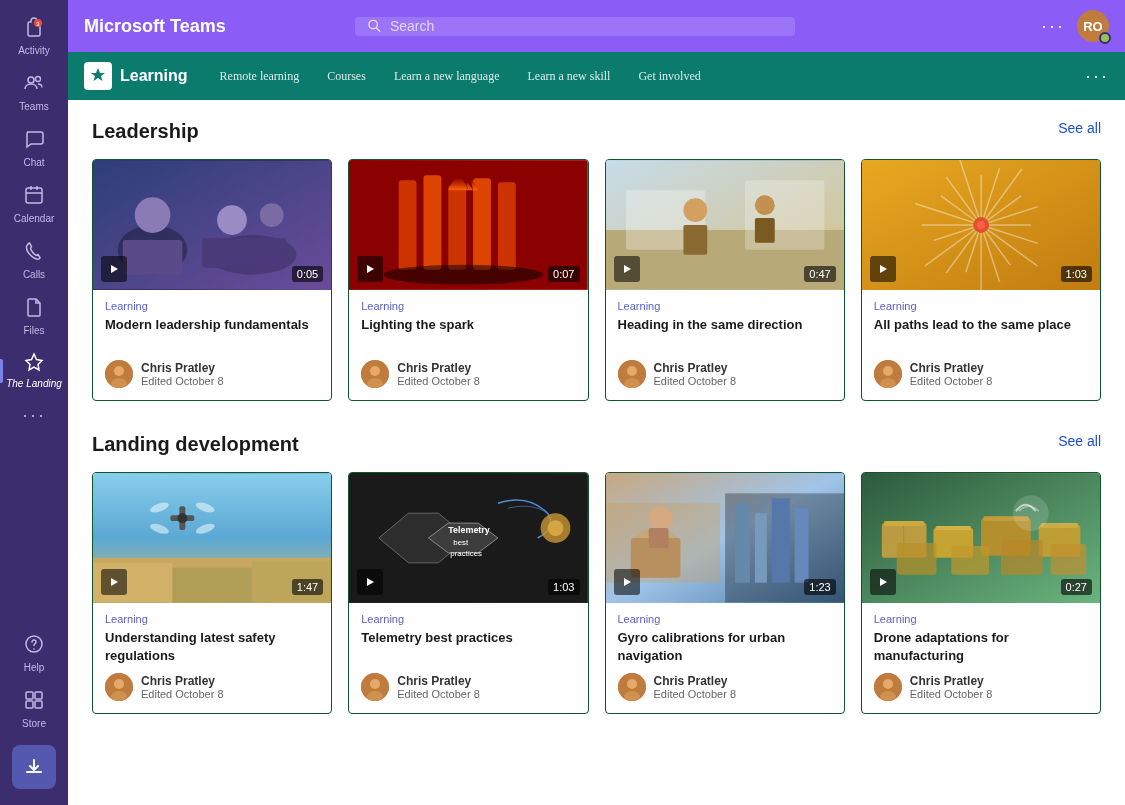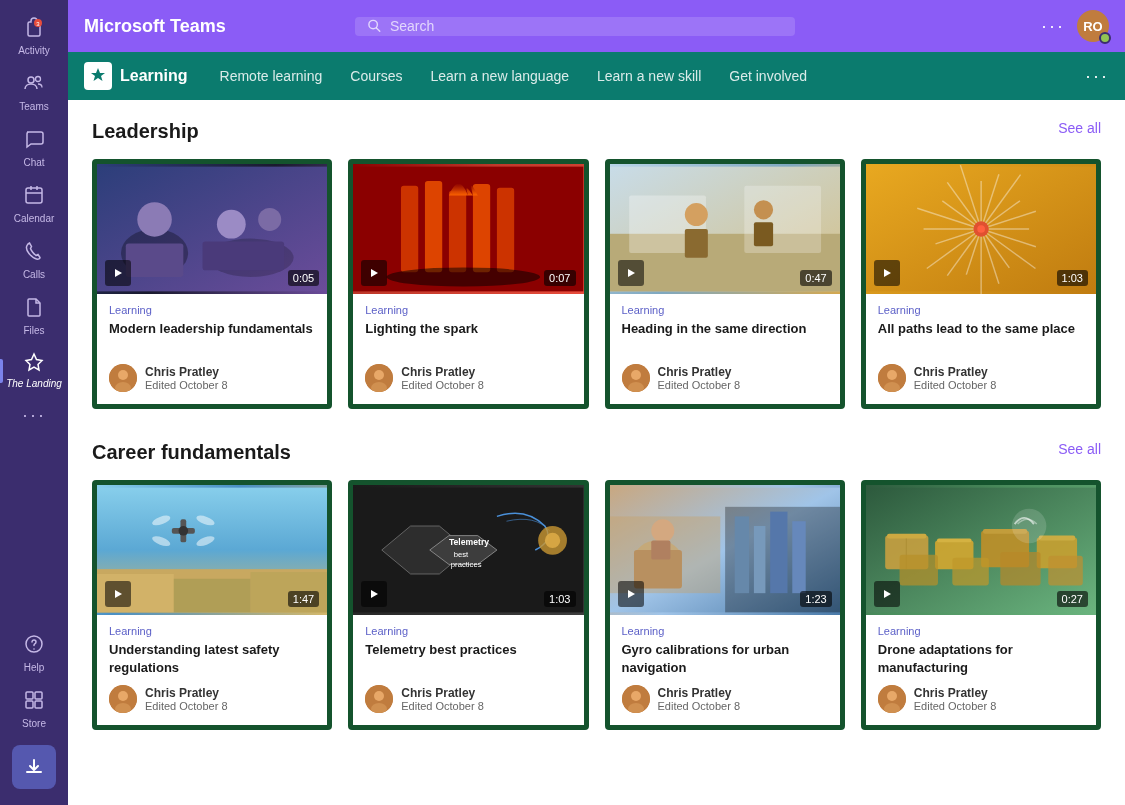--- a/index.html
+++ b/index.html
@@ -181,22 +181,23 @@
     .nav-brand-label {
       color: #fff;
       font-size: 16px;
       font-weight: 600;
     }
     .nav-item {
       color: rgba(255,255,255,0.85);
       padding: 6px 12px;
       border-radius: 4px;
       cursor: pointer;
-      font-size: 14px;
+      font-size: 12px;
       white-space: nowrap;
+      font-family: Liberation Serif, serif;
     }
     .nav-more {
       margin-left: auto;
       color: #fff;
       cursor: pointer;
       font-size: 18px;
       letter-spacing: 2px;
     }
 
     
@@ -220,35 +221,35 @@
       align-items: flex-start;
       justify-content: space-between;
       margin-bottom: 16px;
     }
     .section-title {
       font-size: 20px;
       font-weight: 700;
       color: #1a1a1a;
     }
     .see-all {
-      color: #8b5cf6;
+      color: #1d4ed8;
       font-size: 14px;
       cursor: pointer;
       text-decoration: none;
     }
 
     
     .cards-grid {
       display: grid;
       grid-template-columns: repeat(4, 1fr);
       gap: 16px;
     }
     .card {
       background: #fff;
-      border: 5px solid #14532d;
+      border: 1px solid #14532d;
       border-radius: 4px;
       overflow: hidden;
       cursor: pointer;
     }
     .card-thumbnail {
       position: relative;
       width: 100%;
       height: 130px;
       overflow: hidden;
     }
@@ -671,21 +672,21 @@
                   <div class="author-name">Chris Pratley</div>
                   <div class="author-edited">Edited October 8</div>
                 </div>
               </div>
             </div>
           </div>
         </div>
       </div>
       <div class="section">
         <div class="section-header">
-          <h2 class="section-title">Career fundamentals</h2>
+          <h2 class="section-title">Landing development</h2>
           <a class="see-all" href="#">See all</a>
         </div>
         <div class="cards-grid">
           <div class="card">
             <div class="card-thumbnail">
               <div class="card-thumbnail-bg thumb-drone">
                 <svg viewBox="0 0 240 130" xmlns="http://www.w3.org/2000/svg" style="width:100%;height:100%">
     <defs>
                     <linearGradient id="gd" x1="0" y1="0" x2="0" y2="1">
                       <stop offset="0%" stop-color="#87ceeb"></stop>

